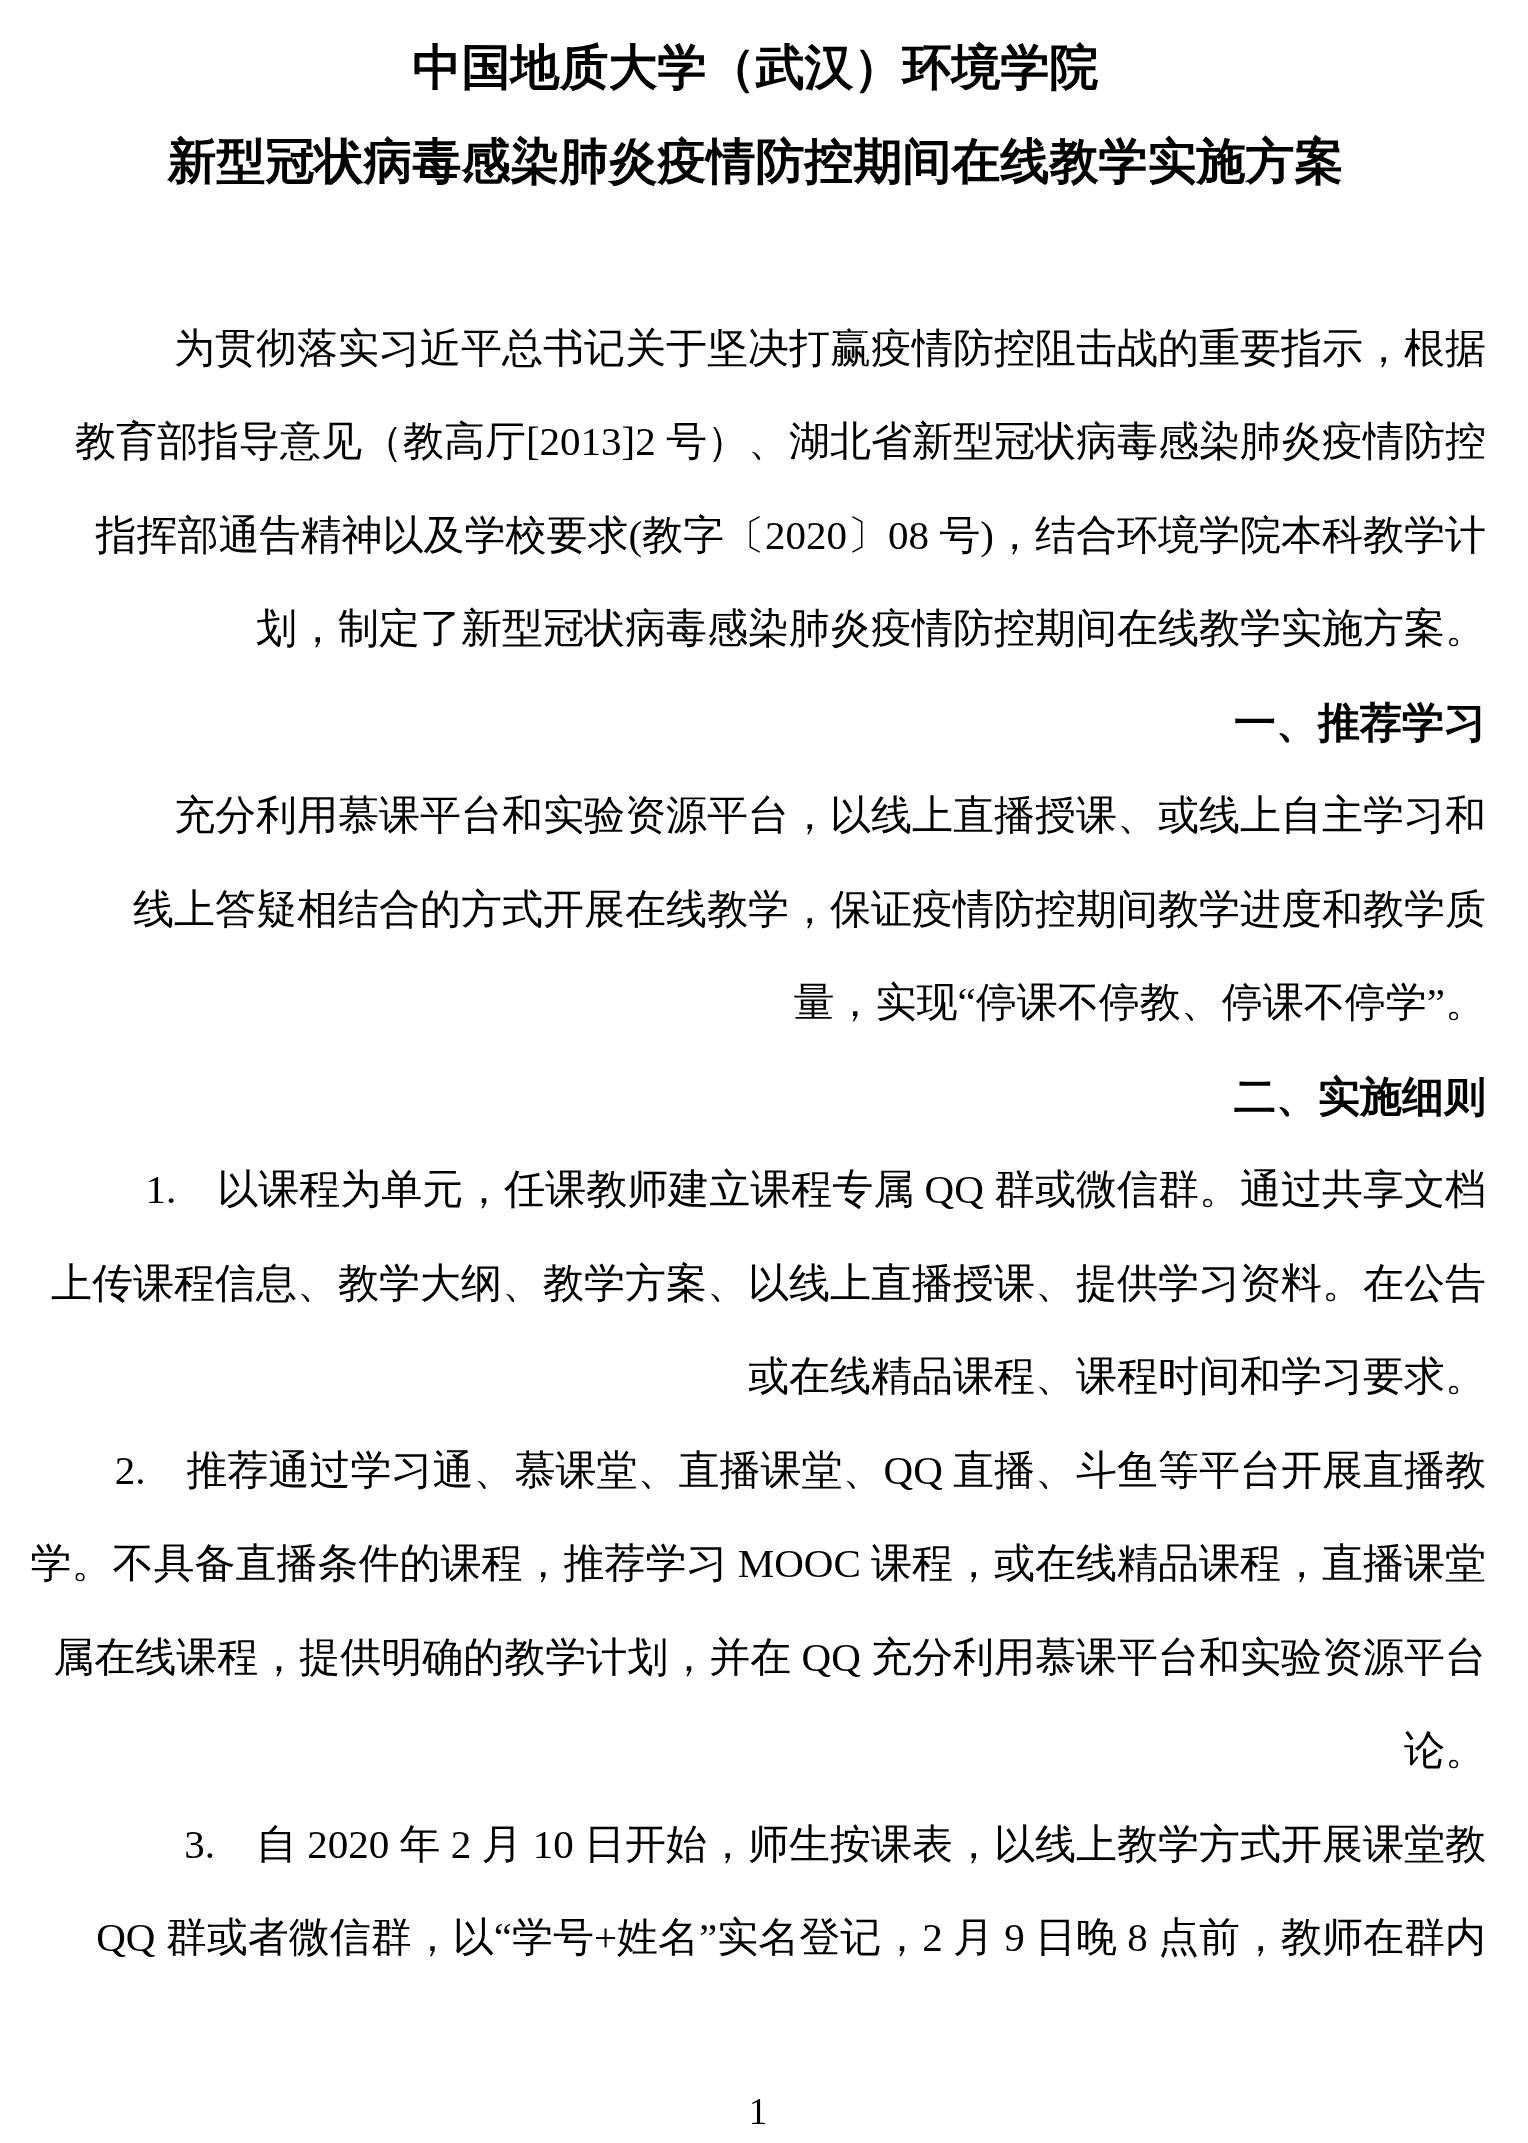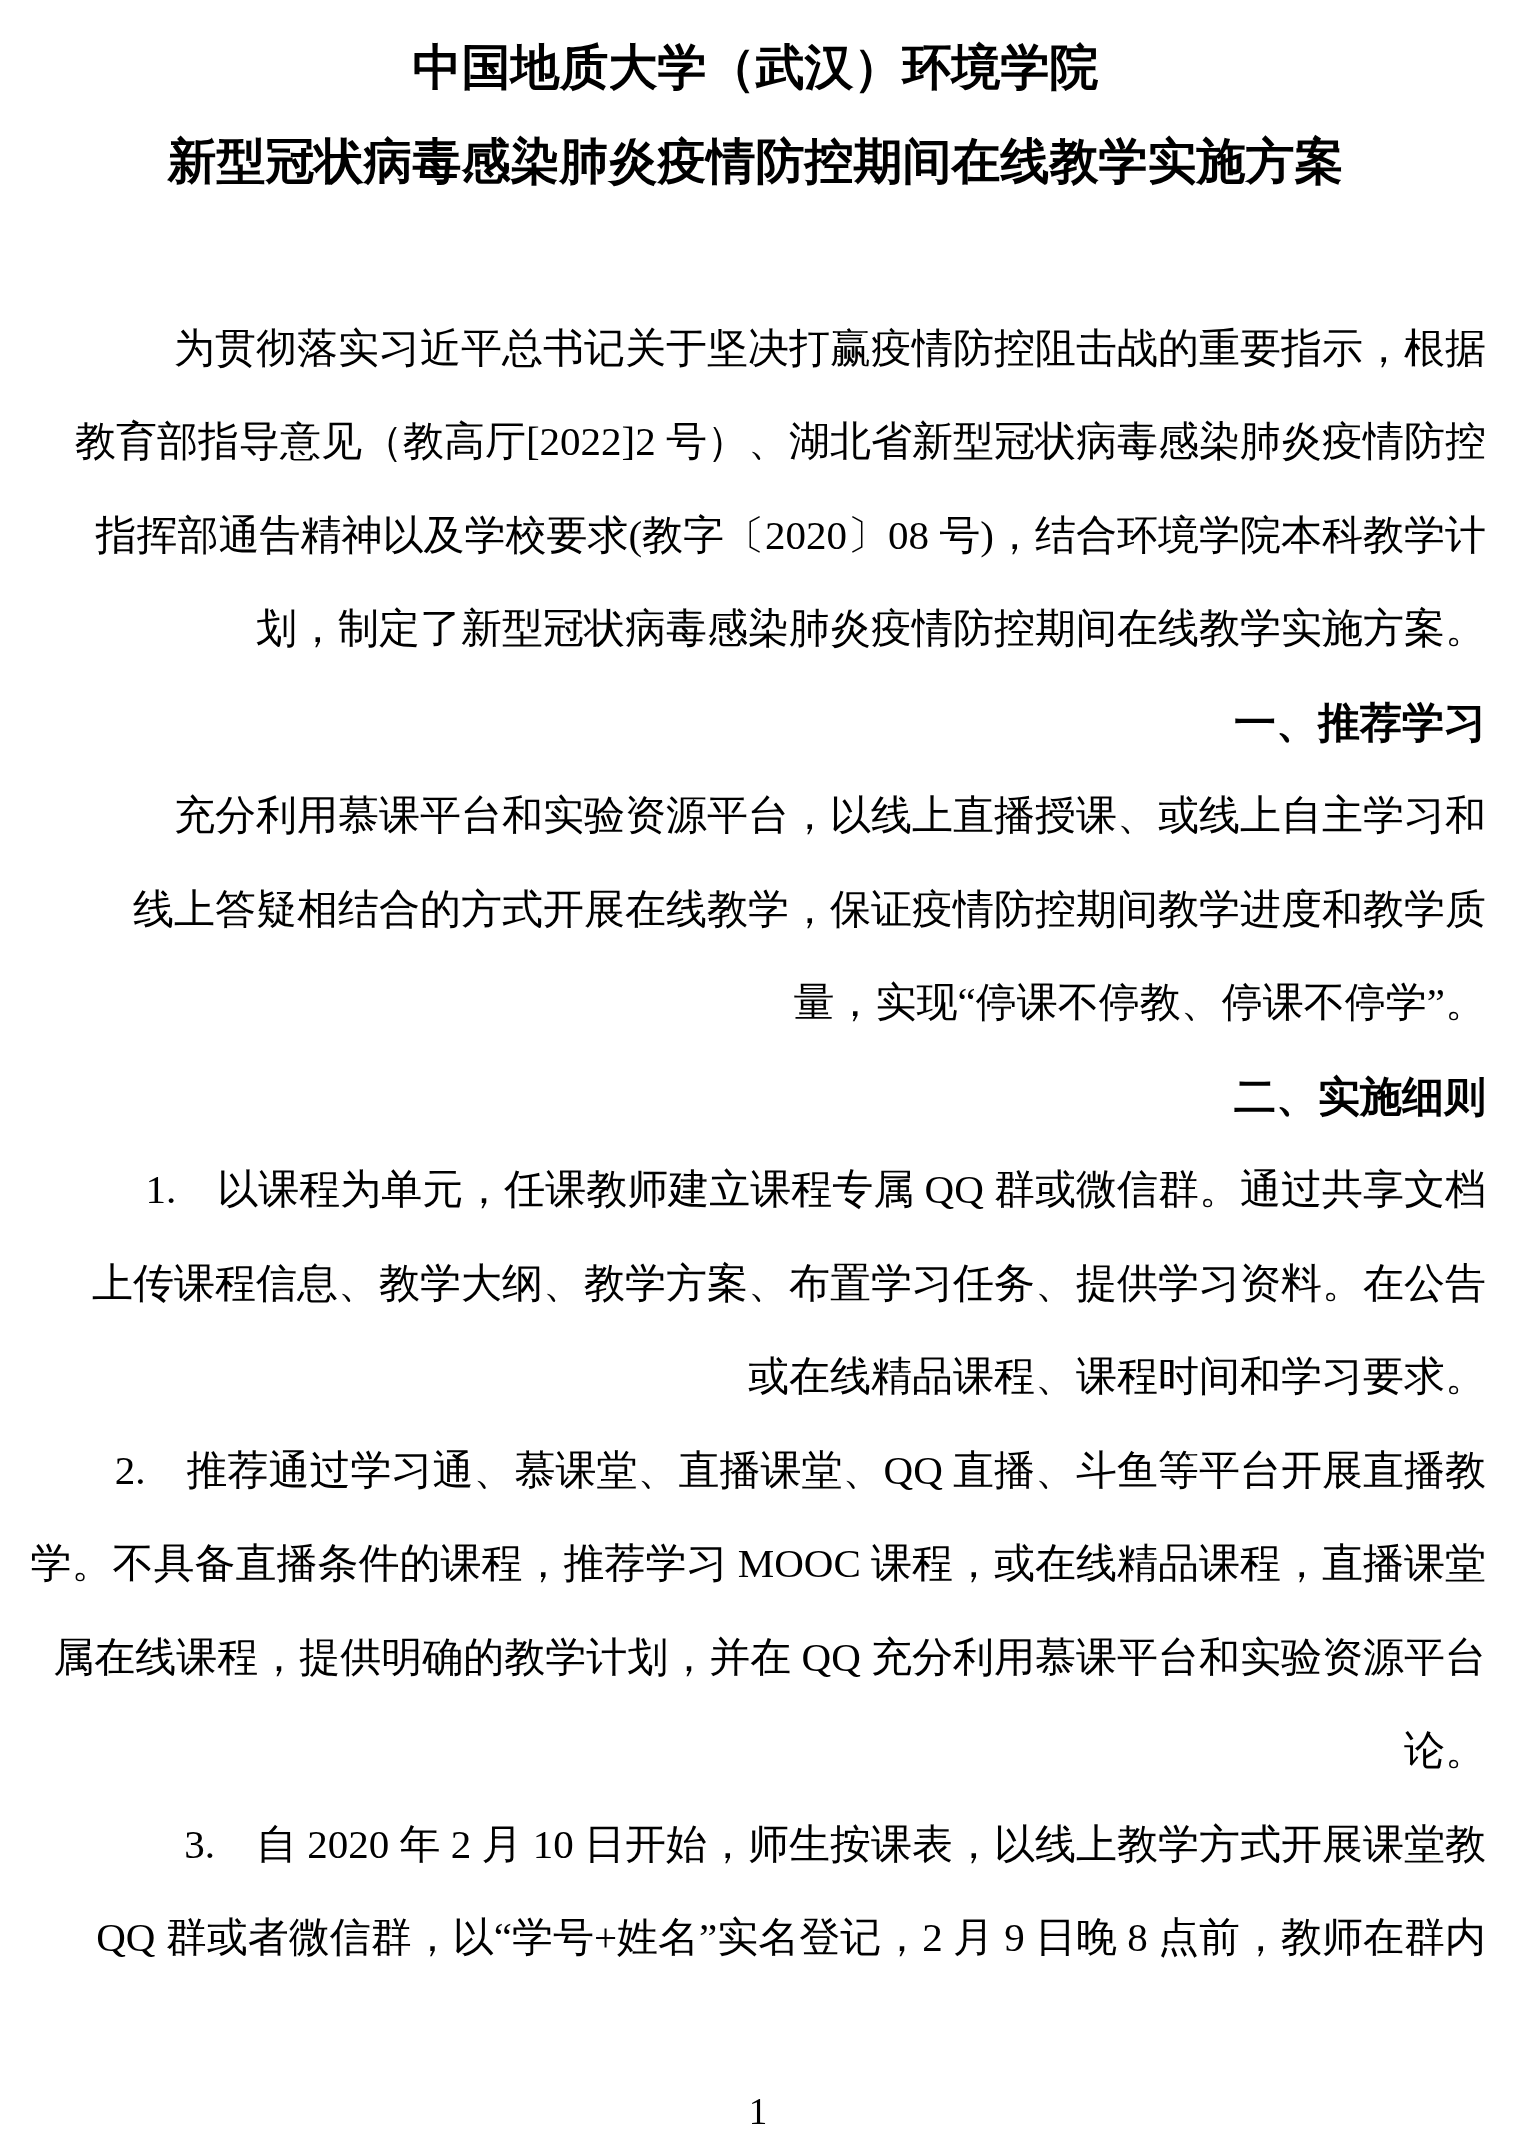--- a/index.html
+++ b/index.html
@@ -60,38 +60,38 @@
 
 <div class="page">
   <div class="content">
 
     <div class="line title">中国地质大学（武汉）环境学院</div>
     <div class="line title">新型冠状病毒感染肺炎疫情防控期间在线教学实施方案</div>
     <div class="gap"></div>
 
     <div>
       <div class="line indent">为贯彻落实习近平总书记关于坚决打赢疫情防控阻击战的重要指示，根据</div>
-      <div class="line">教育部指导意见（教高厅[2022]2 号）、湖北省新型冠状病毒感染肺炎疫情防控</div>
+      <div class="line">教育部指导意见（教高厅[2013]2 号）、湖北省新型冠状病毒感染肺炎疫情防控</div>
       <div class="line">指挥部通告精神以及学校要求(教字〔2020〕08 号)，结合环境学院本科教学计</div>
       <div class="line">划，制定了新型冠状病毒感染肺炎疫情防控期间在线教学实施方案。</div>
     </div>
 
     <div class="line heading">一、推荐学习</div>
 
     <div>
       <div class="line indent">充分利用慕课平台和实验资源平台，以线上直播授课、或线上自主学习和</div>
       <div class="line">线上答疑相结合的方式开展在线教学，保证疫情防控期间教学进度和教学质</div>
       <div class="line">量，实现“停课不停教、停课不停学”。</div>
     </div>
 
     <div class="line heading">二、实施细则</div>
 
     <div>
       <div class="line indent">1.　以课程为单元，任课教师建立课程专属 QQ 群或微信群。通过共享文档</div>
-      <div class="line">上传课程信息、教学大纲、教学方案、布置学习任务、提供学习资料。在公告</div>
+      <div class="line">上传课程信息、教学大纲、教学方案、以线上直播授课、提供学习资料。在公告</div>
       <div class="line">或在线精品课程、课程时间和学习要求。</div>
     </div>
 
     <div>
       <div class="line indent">2.　推荐通过学习通、慕课堂、直播课堂、QQ 直播、斗鱼等平台开展直播教</div>
       <div class="line">学。不具备直播条件的课程，推荐学习 MOOC 课程，或在线精品课程，直播课堂</div>
       <div class="line">属在线课程，提供明确的教学计划，并在 QQ 充分利用慕课平台和实验资源平台</div>
       <div class="line">论。</div>
     </div>
 

